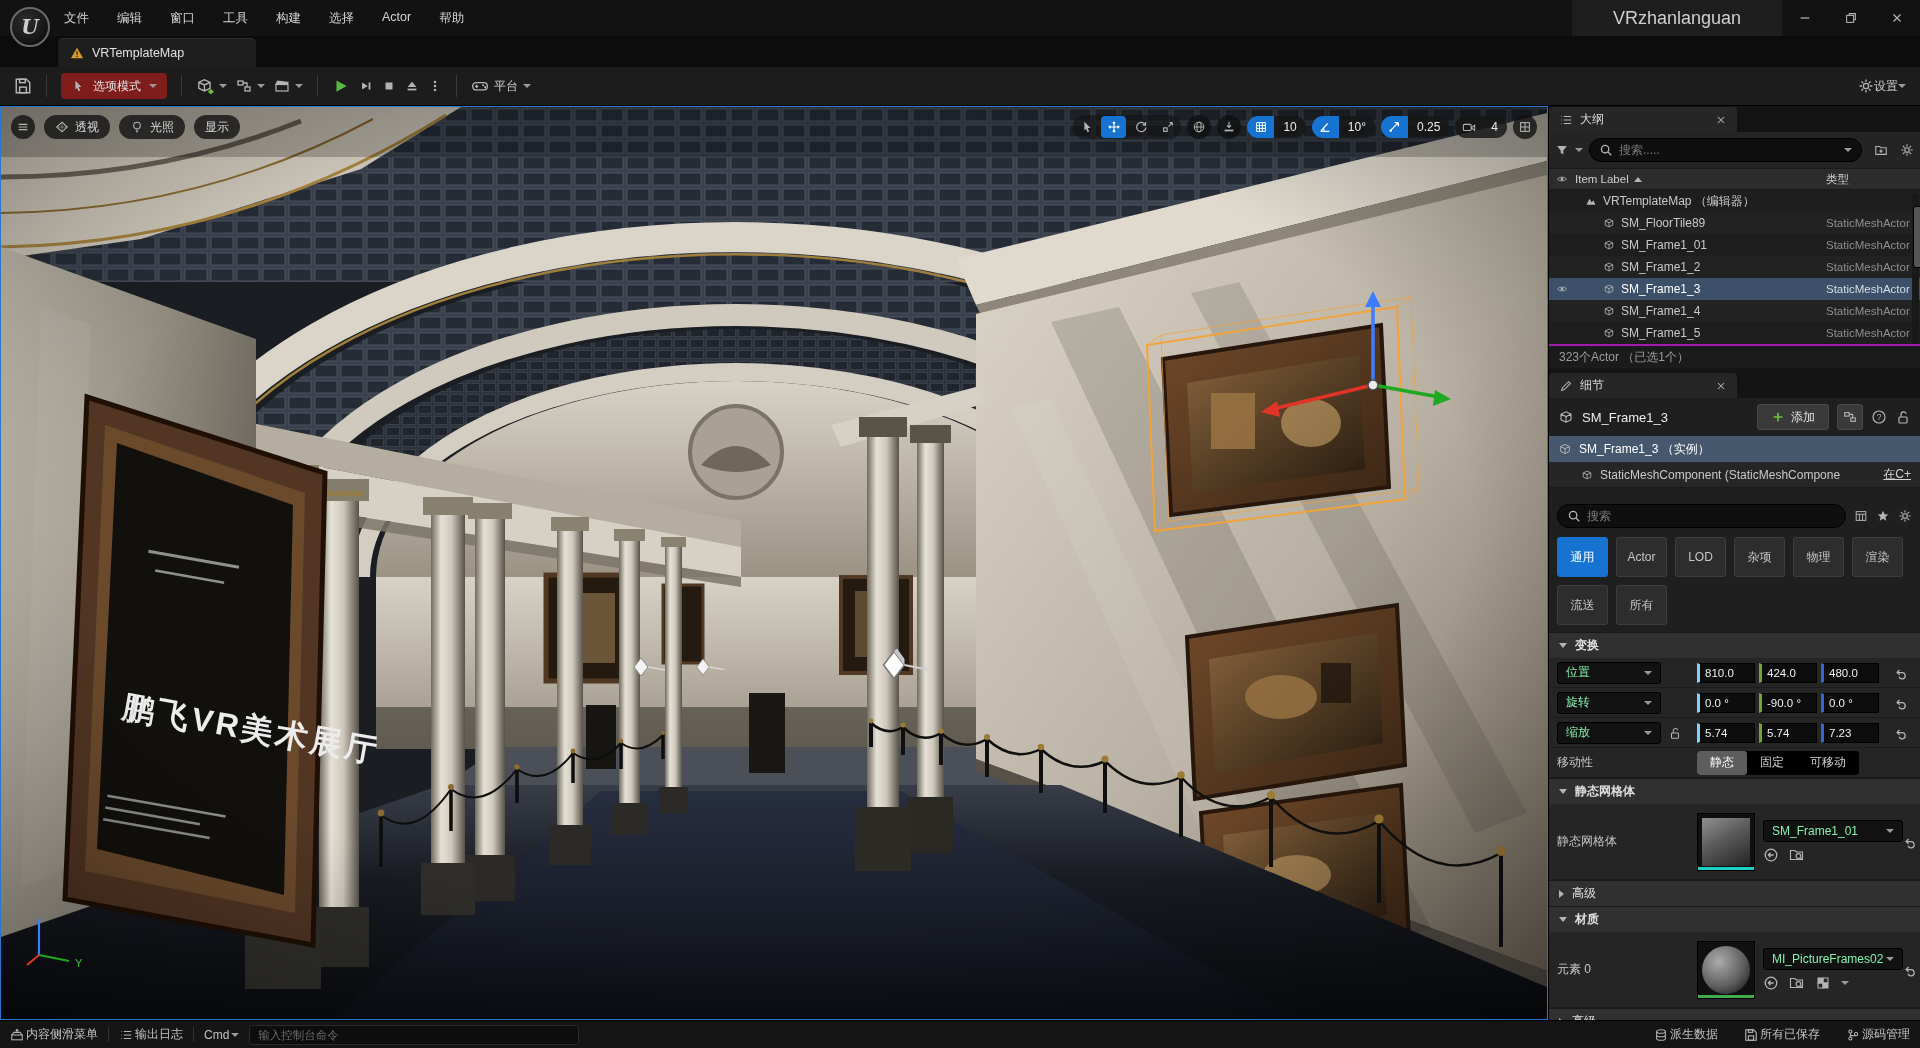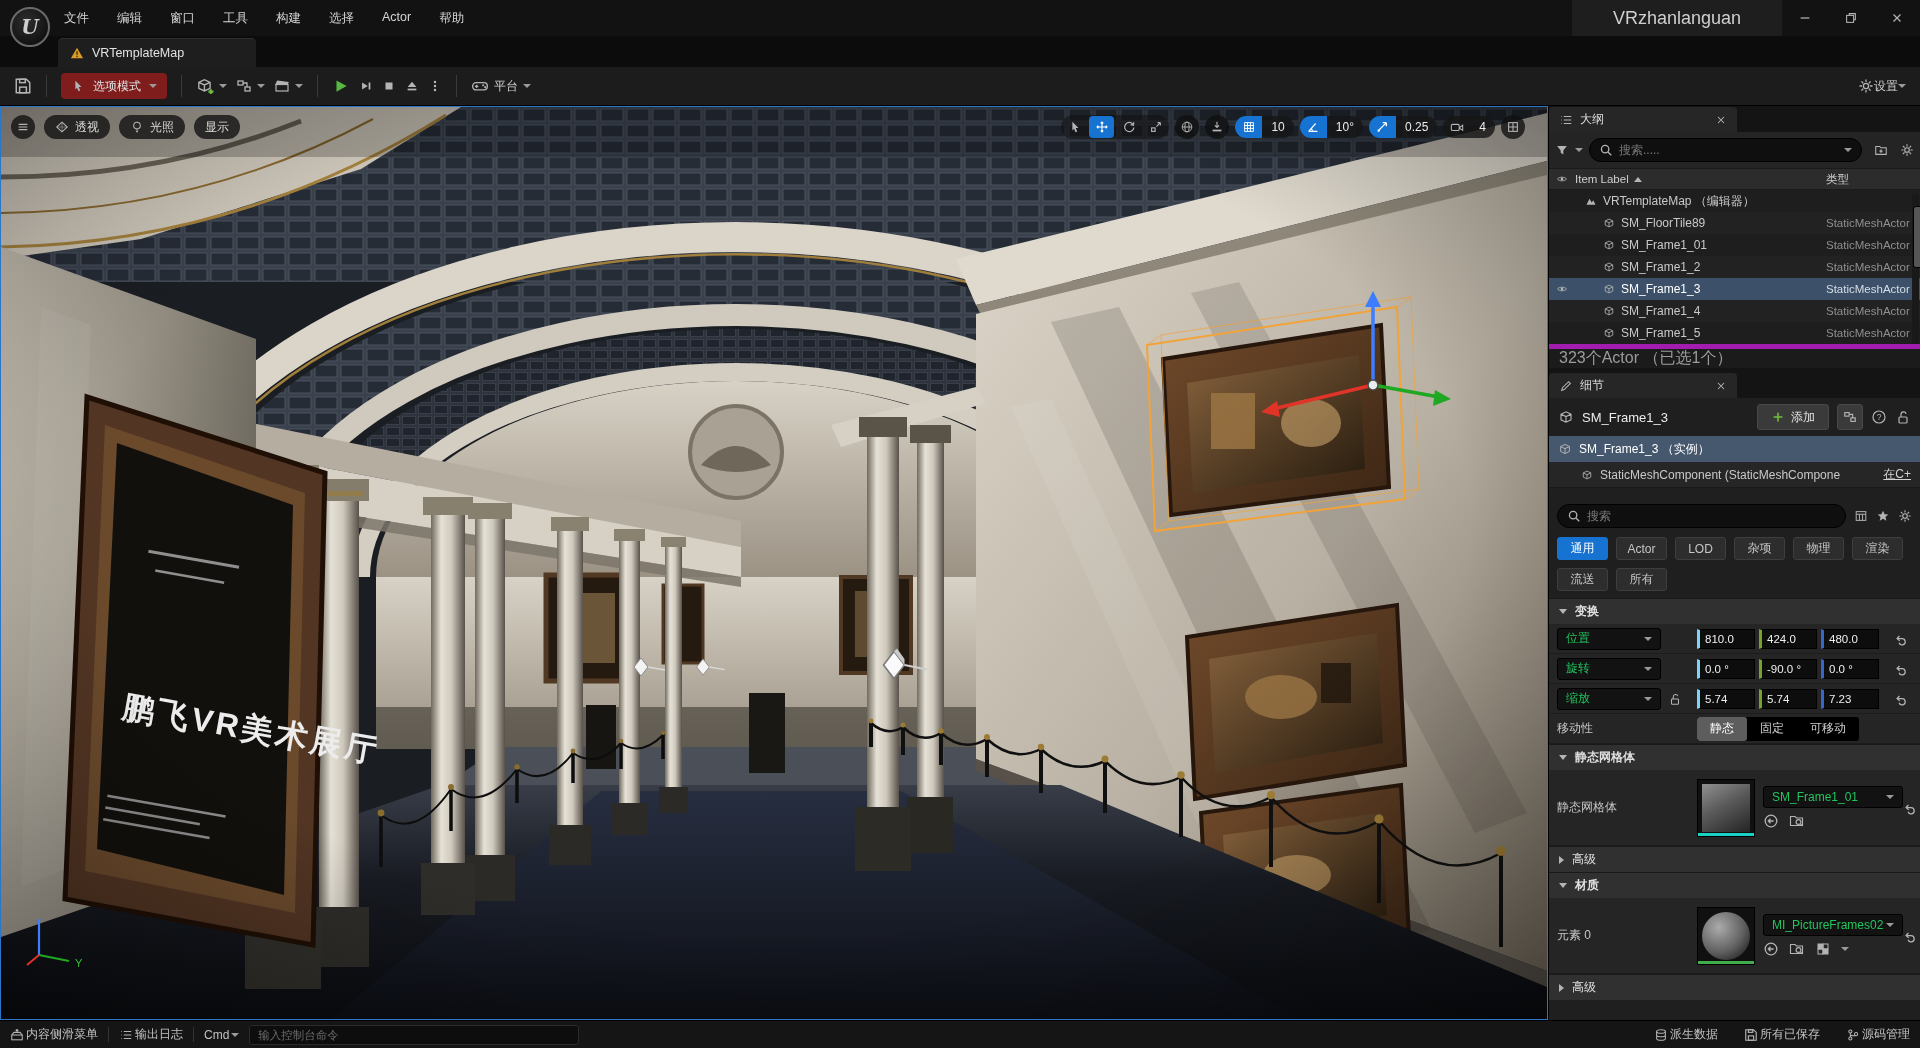--- a/index.html
+++ b/index.html
@@ -25,21 +25,21 @@
   .toolbar{height:39px;background:#1c1c1c;border-bottom:1px solid #000;display:flex;align-items:center;padding:0 14px;gap:9px}
   .tsep{width:1px;height:22px;background:#3a3a3a;margin:0 5px}
   .tbtn{display:flex;align-items:center;gap:5px;color:#cfcfcf}
   .modepill{background:#7f1d1d;border-radius:4px;height:26px;display:flex;align-items:center;gap:8px;padding:0 10px;color:#e0e0e0}
   .settings{margin-left:auto;display:flex;align-items:center;gap:0;color:#d0d0d0}
   
   .main{position:absolute;top:106px;left:0;right:0;bottom:28px;display:flex}
   .vp{position:relative;width:1548px;height:100%;background:#000;border:1px solid #2b76c9}
   .vp svg.scene{position:absolute;inset:0;width:100%;height:100%;display:block}
   .ovl-tl{position:absolute;top:8px;left:10px;display:flex;gap:9px;align-items:center;z-index:3}
-  .ovl-tr{position:absolute;top:8px;right:22px;display:flex;gap:6px;align-items:center;z-index:3}
+  .ovl-tr{position:absolute;top:8px;right:10px;display:flex;gap:6px;align-items:center;z-index:3}
   .pill{height:24px;background:rgba(16,16,16,.78);border-radius:12px;display:flex;align-items:center;padding:0 11px;gap:6px;color:#d8d8d8;font-size:12px}
   .circbtn{width:24px;height:24px;border-radius:50%;background:rgba(16,16,16,.78);display:flex;align-items:center;justify-content:center}
   .tools{display:flex;gap:2px;background:rgba(16,16,16,.55);border-radius:12px;padding:1px}
   .tool{width:25px;height:22px;border-radius:4px;display:flex;align-items:center;justify-content:center}
   .tool.active{background:#1673d1}.tool.active .ic{color:#fff}
   .snap{display:flex;height:22px;border-radius:11px;overflow:hidden;background:rgba(22,22,22,.82);align-items:stretch}
   .snap .icw{width:27px;display:flex;align-items:center;justify-content:center}
   .snap .icw.on{background:#1673d1}.snap .icw.on .ic{color:#fff}
   .snap .val{padding:0 9px;display:flex;align-items:center;color:#ececec;font-size:12px}
   
@@ -60,38 +60,38 @@
   .orows{flex:1;position:relative;overflow:hidden}
   .orow{height:22px;display:flex;align-items:center;color:#c9c9c9}
   .orow:nth-child(odd){background:#1e1e1e}.orow:nth-child(even){background:#222}
   .orow.sel{background:#3c5169;color:#fff}
   .orow .c-eye{width:26px;display:flex;justify-content:center}
   .orow .c-label{flex:1;display:flex;align-items:center;gap:6px;overflow:hidden;white-space:nowrap}
   .orow .c-type{color:#8f8f8f;font-size:11.5px}
   .ind1{padding-left:10px}.ind2{padding-left:28px}
   .sbar{position:absolute;right:1px;top:4px;width:7px;height:150px;background:#191919;border-radius:3px}
   .sbar .thumb{position:absolute;left:1px;right:1px;top:12px;height:62px;background:#555;border-radius:3px}
-  .ofoot{height:24px;background:#1b1b1b;border-top:5px solid #a21caf;display:flex;align-items:center;padding:0 10px;color:#9c9c9c;font-size:16px;flex:none}
+  .ofoot{height:24px;background:#1b1b1b;border-top:2px solid #a21caf;display:flex;align-items:center;padding:0 10px;color:#9c9c9c;font-size:12px;flex:none}
   
   .details{flex:1;display:flex;flex-direction:column;background:#1f1f1f;overflow:hidden}
   .dhead{height:38px;display:flex;align-items:center;gap:8px;padding:0 9px;flex:none}
   .dhead .aname{color:#ececec;font-size:13px}
   .addbtn{margin-left:auto;height:26px;background:#3a3a3a;border:1px solid #484848;border-radius:3px;display:flex;align-items:center;gap:6px;padding:0 13px;color:#e6e6e6}
   .sqbtn{width:26px;height:26px;background:#3a3a3a;border:1px solid #484848;border-radius:3px;display:flex;align-items:center;justify-content:center}
   .instrow{height:26px;background:#46586e;display:flex;align-items:center;gap:7px;padding:0 9px;color:#fff;flex:none}
   .comprow{height:26px;background:#262626;display:flex;align-items:center;gap:7px;padding:0 9px 0 32px;color:#c9c9c9;flex:none;border-bottom:1px solid #1a1a1a}
   .comprow .cpp{margin-left:auto;text-decoration:underline;color:#d2d2d2}
   .dsearch{display:flex;align-items:center;gap:8px;padding:6px 8px;flex:none}
   .cattabs{display:flex;flex-wrap:wrap;gap:8px;padding:3px 8px 7px;flex:none}
-  .cat{width:51px;height:23px;border-radius:3px;background:#2d2d2d;border:1px solid #3e3e3e;display:flex;align-items:center;justify-content:center;color:#c6c6c6}
+  .cat{width:51px;height:40px;border-radius:3px;background:#2d2d2d;border:1px solid #3e3e3e;display:flex;align-items:center;justify-content:center;color:#c6c6c6}
   .cat.active{background:#1673d1;border-color:#1673d1;color:#fff}
   .sect{height:26px;background:#303030;border-top:1px solid #191919;display:flex;align-items:center;gap:8px;padding:0 10px;color:#e0e0e0;font-weight:bold;font-size:12px;flex:none}
   .prow{min-height:30px;display:flex;align-items:center;background:#252525;border-bottom:1px solid #1c1c1c;padding:0 8px;flex:none}
   .pleft{width:140px;flex:none;display:flex;align-items:center;gap:7px;color:#c6c6c6}
-  .dd{height:22px;background:#121212;border:1px solid #000;border-radius:3px;display:flex;align-items:center;justify-content:space-between;padding:0 8px;color:#22c55e}
+  .dd{height:22px;background:#121212;border:1px solid #000;border-radius:3px;display:flex;align-items:center;justify-content:space-between;padding:0 8px;color:#86efac}
   .dd.w100{width:104px}.dd.w128{width:140px}
   .vals{display:flex;gap:4px;align-items:center}
   .vbox{width:58px;height:20px;background:#0d0d0d;border:1px solid #000;display:flex;align-items:center;padding:0 5px;color:#efefef;font-size:11.5px;overflow:hidden;white-space:nowrap}
   .vx{border-left:3px solid #7dd3fc}.vy{border-left:3px solid #77a22b}.vz{border-left:3px solid #3a66c9}
   .reset{margin-left:auto;display:flex;align-items:center;justify-content:center;width:22px}
   .segwrap{display:flex;background:#000000;border-radius:3px;overflow:hidden}
   .seg{height:24px;display:flex;align-items:center;padding:0 13px;color:#d0d0d0}
   .seg.active{background:#5d5d5d;color:#fff;border-radius:3px}
   .assetrow{min-height:76px;align-items:center}
   .thumb{width:58px;height:58px;background:#101010;border:1px solid #000;position:relative;flex:none}

